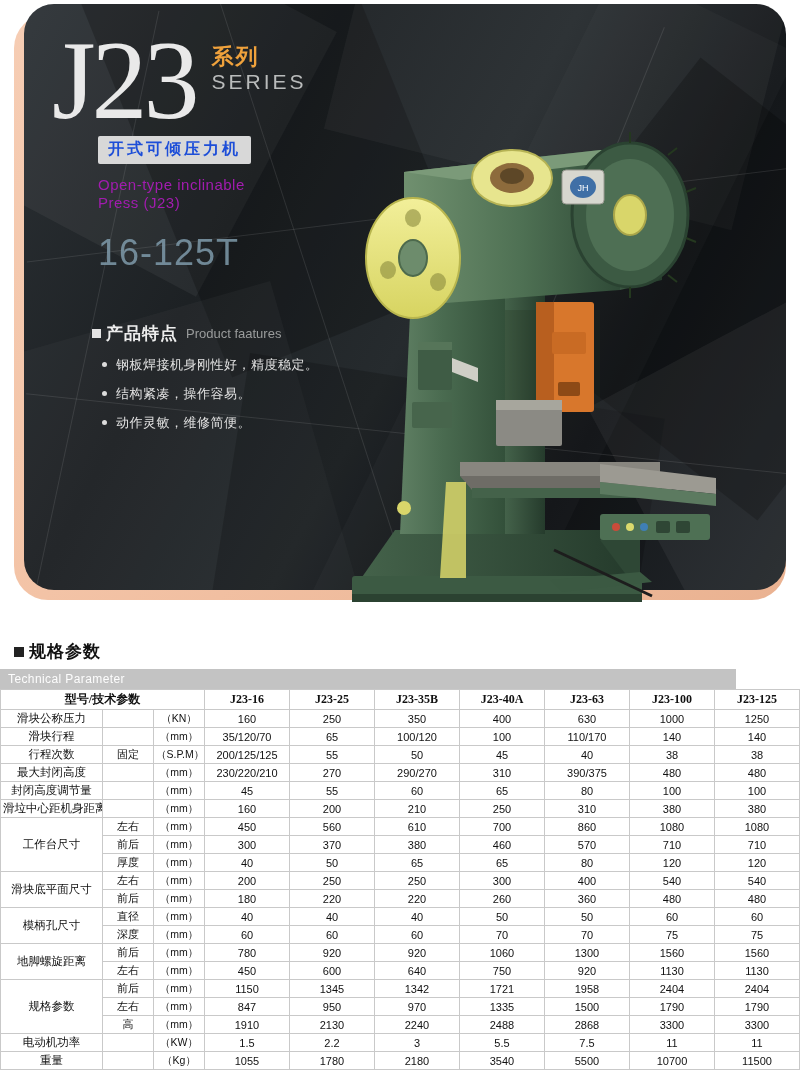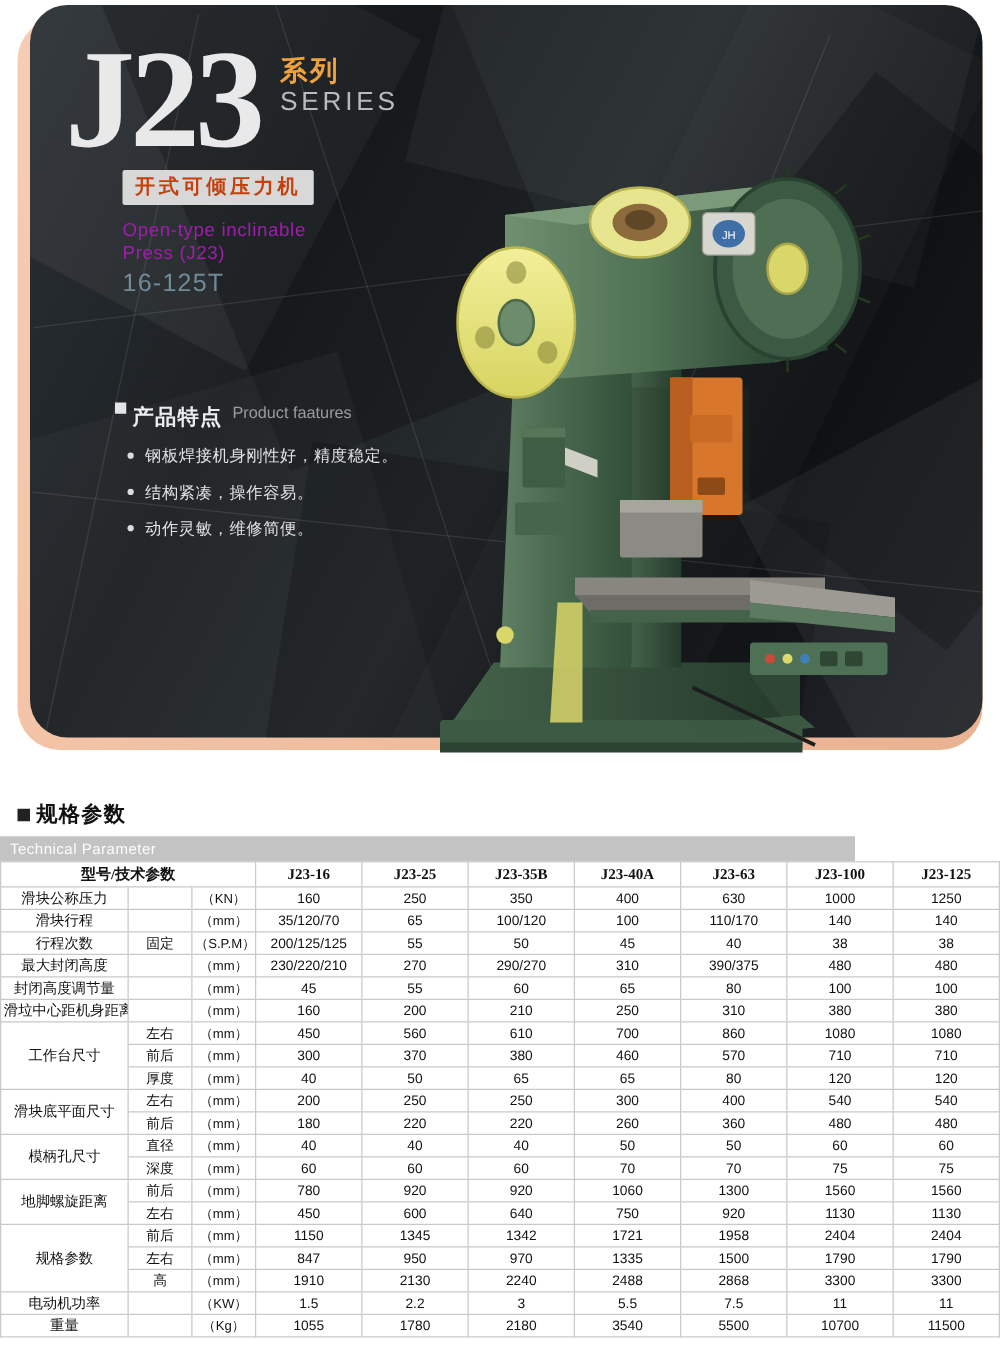--- a/index.html
+++ b/index.html
@@ -52,67 +52,67 @@
   .e1 { left:70px; top:0; width:1px; height:620px; transform: rotate(12deg); }
   .e2 { left:300px; top:-20px; width:1px; height:680px; transform: rotate(-18deg); }
   .e3 { left:520px; top:0; width:1px; height:640px; transform: rotate(22deg); }
   .e4 { left:0; top:210px; width:780px; height:1px; transform: rotate(-7deg); }
   .e5 { left:0; top:430px; width:780px; height:1px; transform: rotate(6deg); }
 
   
   .title-block { position: absolute; left: 52px; top: 30px; z-index: 6; }
   .jbig {
     font-family: "Liberation Serif", serif;
-    font-weight: bold;
+    font-weight: normal;
     font-size: 112px;
     line-height: 100px;
     color: #e9e9e9;
     letter-spacing: -4px;
     display: inline-block;
     vertical-align: top;
   }
   .title-row { display: flex; align-items: flex-start; }
   .title-right { margin-top: 16px; margin-left: 16px; }
   .series-cn {
     font-size: 22px; font-weight: bold; color: #f0a23c;
     letter-spacing: 2px; line-height: 22px;
   }
   .series-en {
     font-size: 21px; color: #b9bbbb; letter-spacing: 3px;
     line-height: 24px; margin-top: 2px;
   }
   .cn-strip {
     display: inline-block;
     background: #d8d8d8;
-    color: #c2410c;
+    color: #1d4ed8;
     font-size: 16px;
     font-weight: bold;
     letter-spacing: 3px;
     padding: 3px 10px 4px 10px;
     margin-top: 6px;
     border-radius: 2px;
   }
   .en-name {
     color: #a21caf;
     font-size: 15px;
     line-height: 18px;
     letter-spacing: 0.5px;
     margin-top: 12px;
   }
   .tonnage {
     color: #7e9aaa;
-    font-size: 20px;
+    font-size: 36px;
     letter-spacing: 1px;
-    margin-top: 4px;
+    margin-top: 20px;
     opacity: 0.85;
   }
 
   
   .features { position: absolute; left: 92px; top: 322px; z-index: 6; }
-  .feat-head { display: flex; align-items: flex-start; }
+  .feat-head { display: flex; align-items: center; }
   .feat-sq {
     width: 9px; height: 9px; background: #e4e4e4; margin-right: 5px;
     display:inline-block;
   }
   .feat-cn { color: #ededed; font-size: 17px; font-weight: bold; letter-spacing: 1px; }
   .feat-en { color: #9a9c9c; font-size: 13px; margin-left: 8px; }
   .feat-list { margin: 12px 0 0 10px; padding: 0; list-style: none; }
   .feat-list li {
     color: #e2e2e2; font-size: 13px; line-height: 15px; margin-bottom: 14px;
     position: relative; padding-left: 14px; letter-spacing: 0.5px;
@@ -130,21 +130,21 @@
   .spec-title { display: flex; align-items: center; margin: 10px 0 6px 14px; }
   .spec-title .sq { width: 10px; height: 10px; background: #222; margin-right: 5px; }
   .spec-title .tx { font-size: 17px; font-weight: bold; color: #111; letter-spacing: 1px; }
 
   .tp-bar {
     background: #c3c3c3;
     color: #fdfdfd;
     font-size: 12px;
     padding: 3px 0 3px 8px;
     letter-spacing: 0.4px;
-    width: 684px;
+    width: 736px;
   }
 
   table.spec {
     border-collapse: collapse;
     width: 800px;
     font-size: 11px;
     color: #111;
     table-layout: fixed;
   }
   table.spec td, table.spec th {

